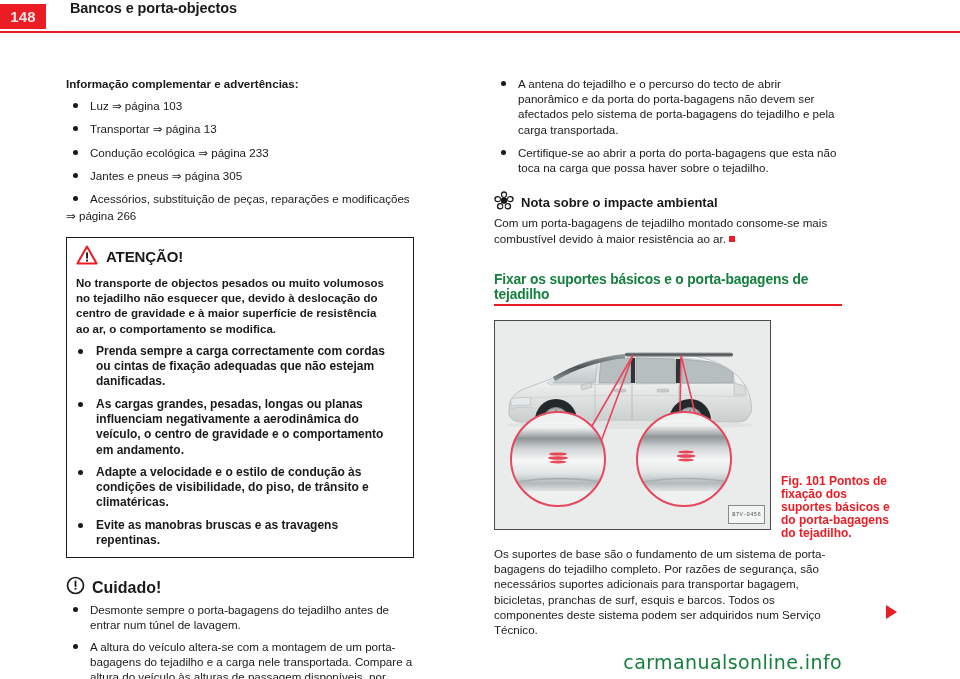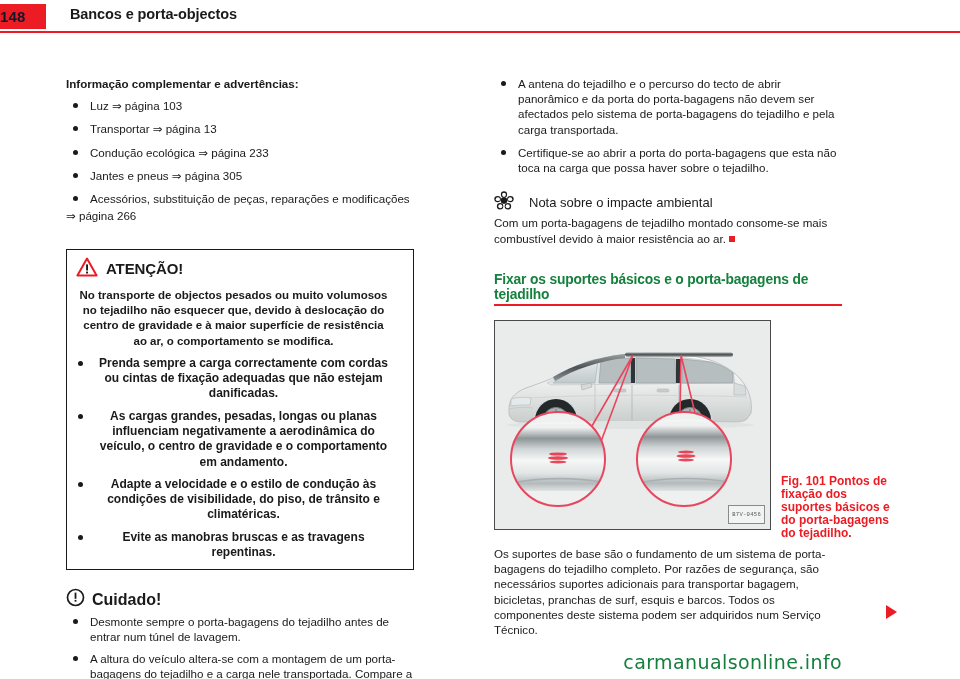--- a/index.html
+++ b/index.html
@@ -22,30 +22,30 @@
     left: 0; top: 0;
     width: 960px;
     height: 34px;
   }
   .page-number-box {
     position: absolute;
     left: 0; top: 4px;
     width: 46px;
     height: 25px;
     background: #ec1c24;
-    color: #0f172a;
+    color: #e5e5e5;
     font-weight: bold;
     font-size: 15px;
     line-height: 25px;
-    text-align: left;
+    text-align: center;
     letter-spacing: 0.2px;
   }
   .header-title {
     position: absolute;
-    left: 70px; top: 6px;
+    left: 70px; top: 0;
     font-weight: bold;
     font-size: 14.5px;
     color: #1a1a1a;
     letter-spacing: -0.1px;
   }
   .header-rule {
     position: absolute;
     left: 46px; top: 31px;
     width: 914px;
     height: 2px;
@@ -99,24 +99,23 @@
   }
   ul.bullets li.cont {
     padding-left: 0;
     margin-top: -6px;
   }
   ul.bullets li.cont::before { display: none; }
 
   
   .warn-box {
     border: 1.5px solid #1a1a1a;
-    margin-top: 26px;
+    margin-top: 14px;
     padding: 7px 22px 9px 9px;
     box-sizing: border-box;
-    text-align: center;
   }
   .warn-head {
     display: flex;
     align-items: center;
     gap: 8px;
     margin-bottom: 7px;
   }
   .warn-title {
     font-weight: bold;
     font-size: 15px;
@@ -159,23 +158,22 @@
 
   
   .env-block { margin-top: 16px; }
   .env-head {
     display: flex;
     align-items: center;
     gap: 7px;
     margin-bottom: 2px;
   }
   .env-title {
-    font-weight: normal;
+    font-weight: bold;
     font-size: 13px;
-    margin-left: 8px;
   }
   .env-body {
     margin: 0;
     font-size: 11.6px;
     line-height: 15.2px;
   }
   .end-square {
     display: inline-block;
     width: 6px;
     height: 6px;

